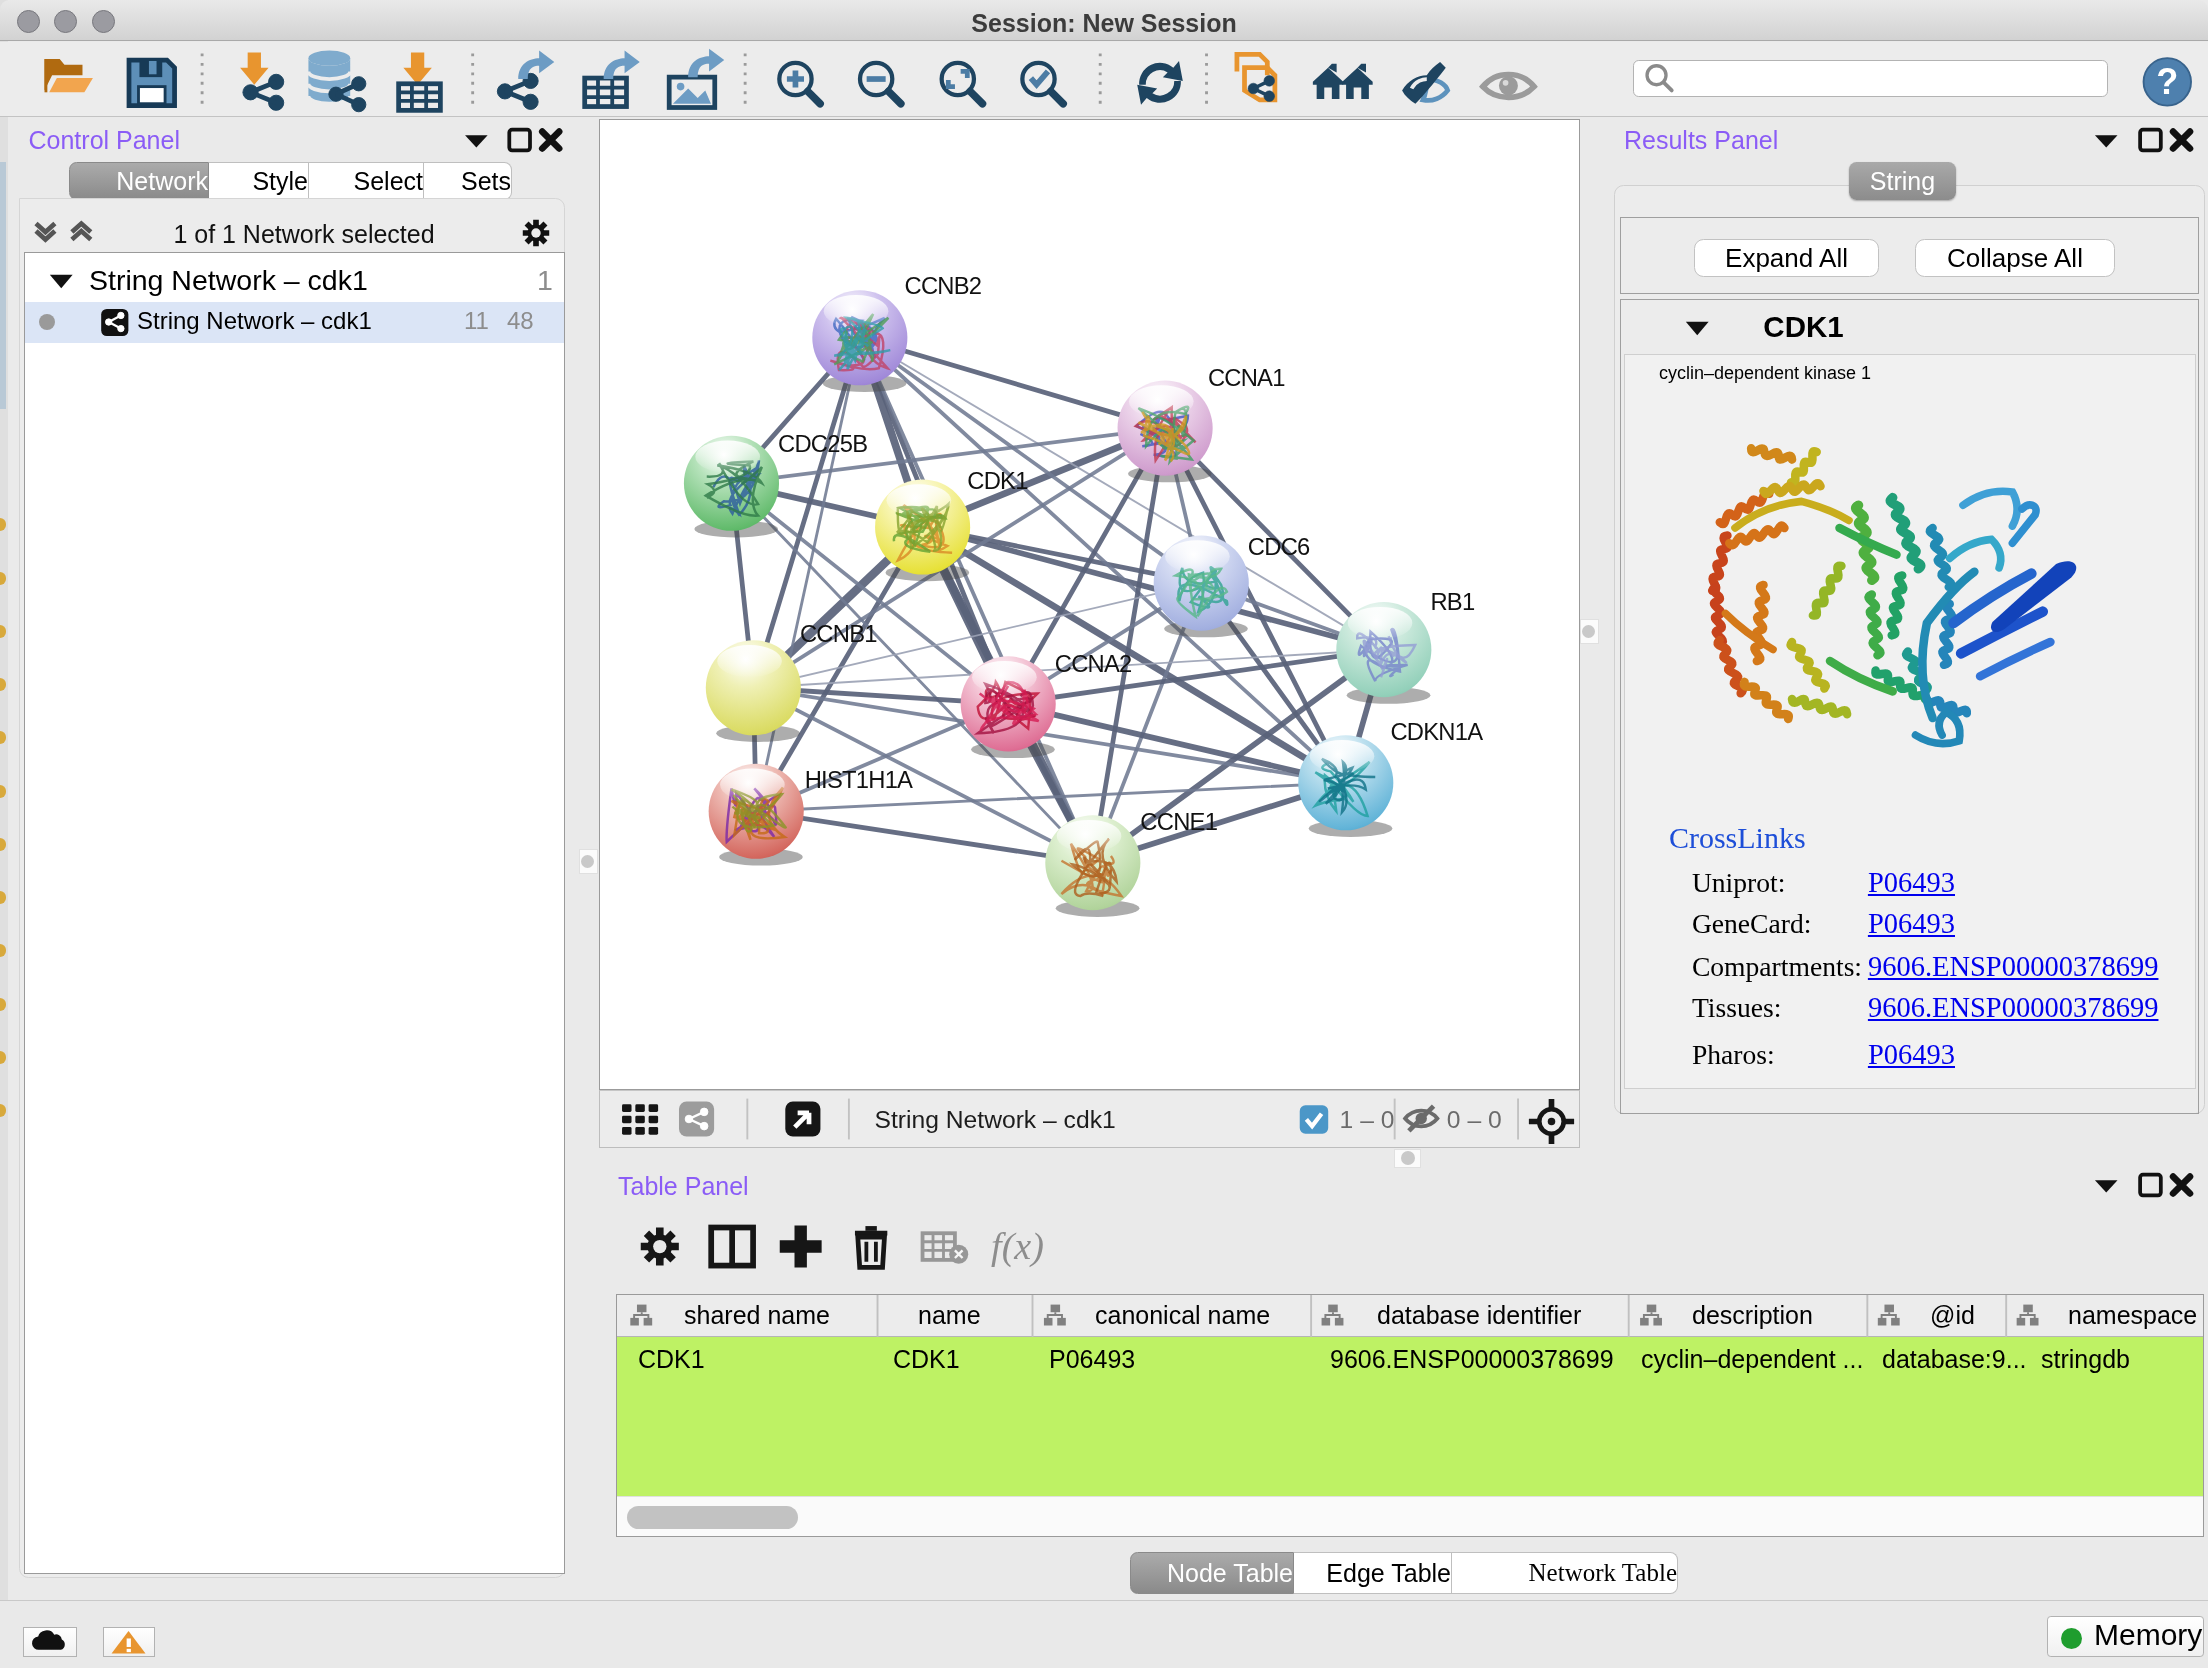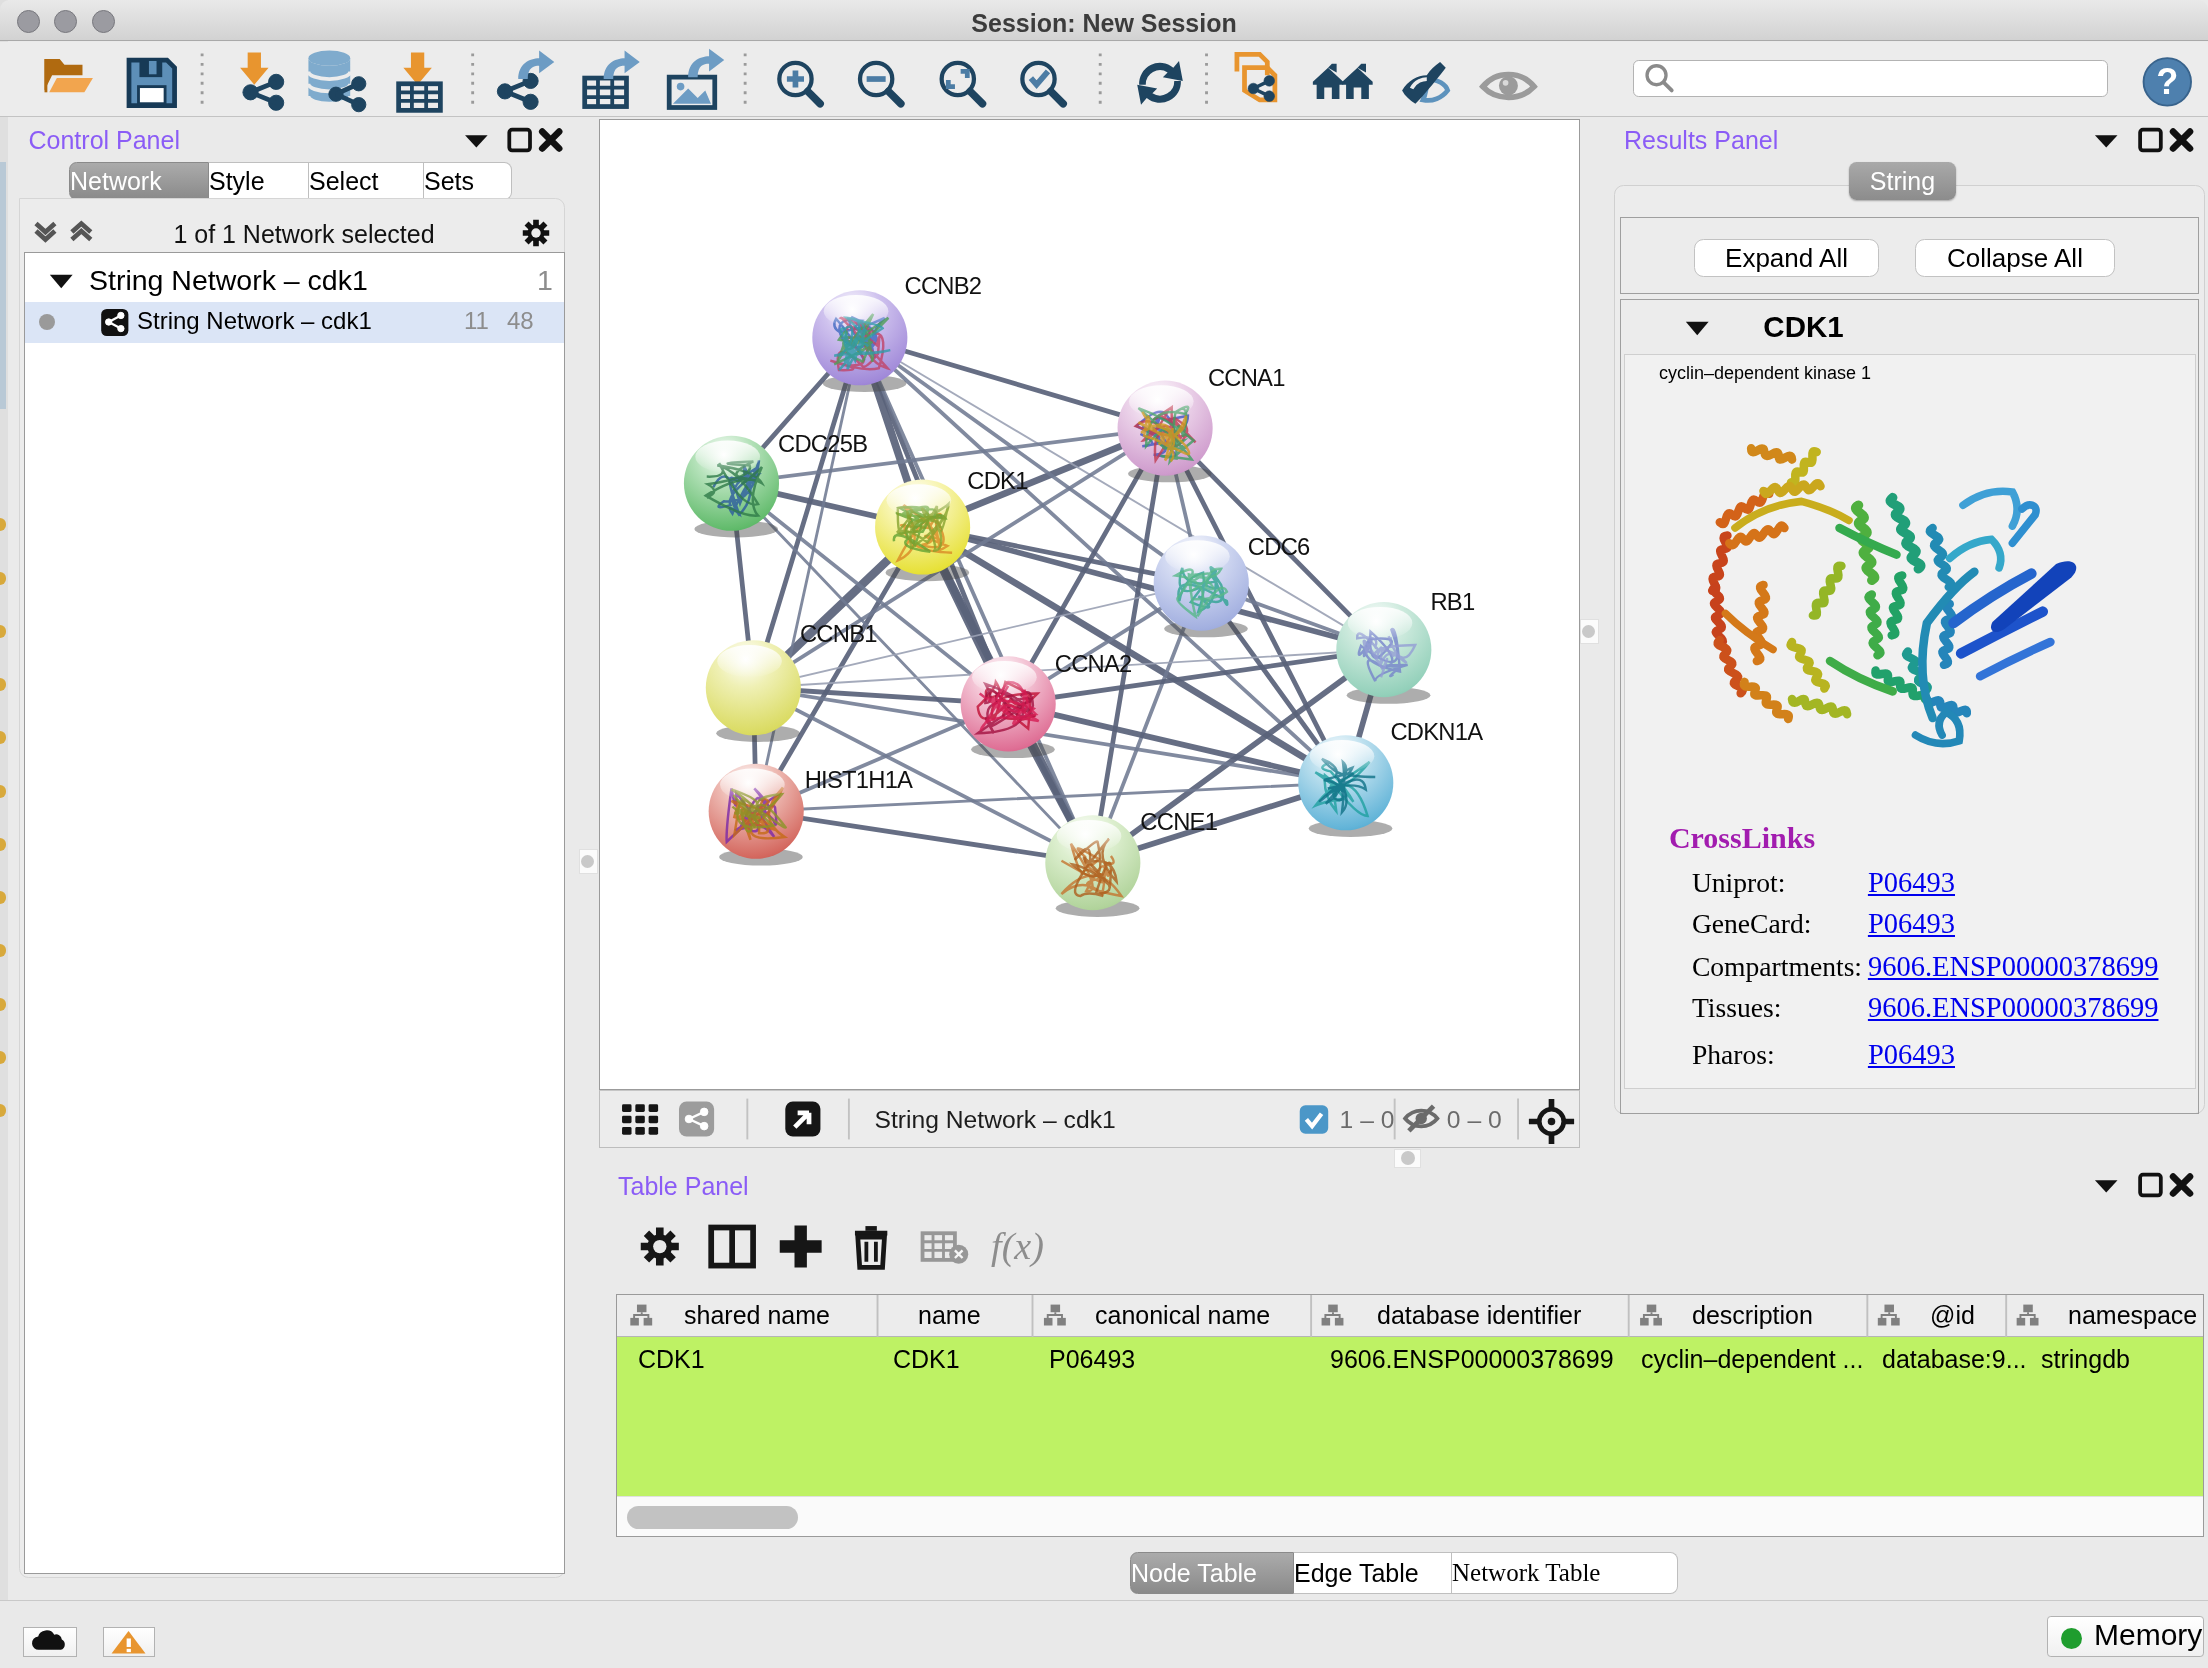--- a/index.html
+++ b/index.html
@@ -21,21 +21,21 @@
     background:#ececec; border-bottom:1px solid #c3c3c3; }
   #searchbox { position:absolute; left:1633px; top:18px; width:475px; height:37px;
     background:#fff; border:1px solid #b3b3b3; border-radius:5.7px; }
 
   
   .phead { font-size:25px; color:#8b5cf6; }
 
   
   #cp-head { position:absolute; left:28.5px; top:126px; }
   .tabstrip { position:absolute; display:flex; }
-  .tab { height:38px; line-height:36px; text-align:left; font-size:25px;
+  .tab { height:38px; line-height:36px; text-align:right; font-size:25px;
     background:#fff; border:1px solid #bfbfbf; border-left:none; color:#000; }
   .tab.first { border-left:1px solid #bfbfbf; border-radius:7.6px 0 0 7.6px; }
   .tab.last { border-radius:0 7.6px 7.6px 0; }
   .tab.sel { background:linear-gradient(#ababab,#8a8a8a); color:#fff; border-color:#8a8a8a; }
 
   #cp-pane { position:absolute; left:19px; top:198px; width:546px; height:1380px;
     background:#ececec; border:1px solid #d5d5d5; border-radius:0 9.5px 9.5px 9.5px; }
   #cp-sel-row { position:absolute; left:24px; top:212px; width:541px; height:40px; }
   #cp-list { position:absolute; left:24px; top:252px; width:541px; height:1322px;
     background:#fff; border:1px solid #9a9a9a; }
@@ -718,21 +718,21 @@
           <path d="M268 320 Q250 276 262 220 Q290 182 312 166" fill="none" stroke="#228bb4" stroke-width="9" stroke-linecap="round"></path>
           <path d="M250 338 Q272 352 296 344 Q300 322 282 314 Q270 324 278 338" fill="none" stroke="#2388b7" stroke-width="8" stroke-linecap="round"></path>
           <path d="M290 220 Q330 190 372 168" fill="none" stroke="#2565cd" stroke-width="11" stroke-linecap="round"></path>
           <path d="M298 252 Q340 230 384 208" fill="none" stroke="#1d53cb" stroke-width="11" stroke-linecap="round"></path>
           <path d="M318 276 Q356 256 392 240" fill="none" stroke="#3374d8" stroke-width="9" stroke-linecap="round"></path>
           <path d="M398 158 C 416 150 426 160 414 172 L 344 226 C 334 233 326 229 331 219 Z" fill="#1243ba"></path>
           <path d="M300 96 Q324 78 352 82 Q362 100 352 118" fill="none" stroke="#3fa0d6" stroke-width="8" stroke-linecap="round"></path>
           <path d="M286 152 Q306 134 330 132 Q344 146 338 162" fill="none" stroke="#35a8ca" stroke-width="8" stroke-linecap="round"></path>
           <path d="M362 100 C 370 92 380 96 376 106 L 352 136" fill="none" stroke="#2e8fd0" stroke-width="8" stroke-linecap="round"></path>
         </svg>
-      <div class="abs" style="left:44px;top:466px;font-family:'Liberation Serif',serif;font-size:30px;font-weight:bold;color:#a21caf;">CrossLinks</div>
+      <div class="abs" style="left:44px;top:466px;font-family:'Liberation Serif',serif;font-size:30px;font-weight:normal;color:#1d4ed8;">CrossLinks</div>
       <div class="xl-label abs" style="left:67px;top:512px;">Uniprot:</div>
       <div class="xl-link abs" style="left:243px;top:512px;">P06493</div>
       <div class="xl-label abs" style="left:67px;top:553px;">GeneCard:</div>
       <div class="xl-link abs" style="left:243px;top:553px;">P06493</div>
       <div class="xl-label abs" style="left:67px;top:596px;">Compartments:</div>
       <div class="xl-link abs" style="left:243px;top:596px;">9606.ENSP00000378699</div>
       <div class="xl-label abs" style="left:67px;top:637px;">Tissues:</div>
       <div class="xl-link abs" style="left:243px;top:637px;">9606.ENSP00000378699</div>
       <div class="xl-label abs" style="left:67px;top:684px;">Pharos:</div>
       <div class="xl-link abs" style="left:243px;top:684px;">P06493</div>

